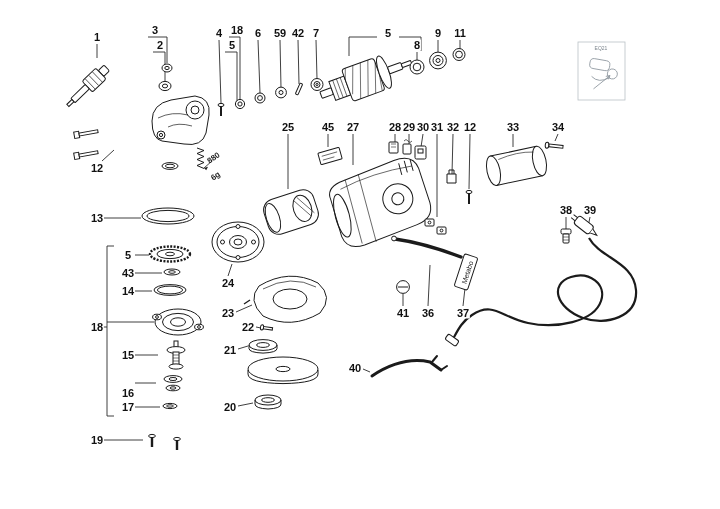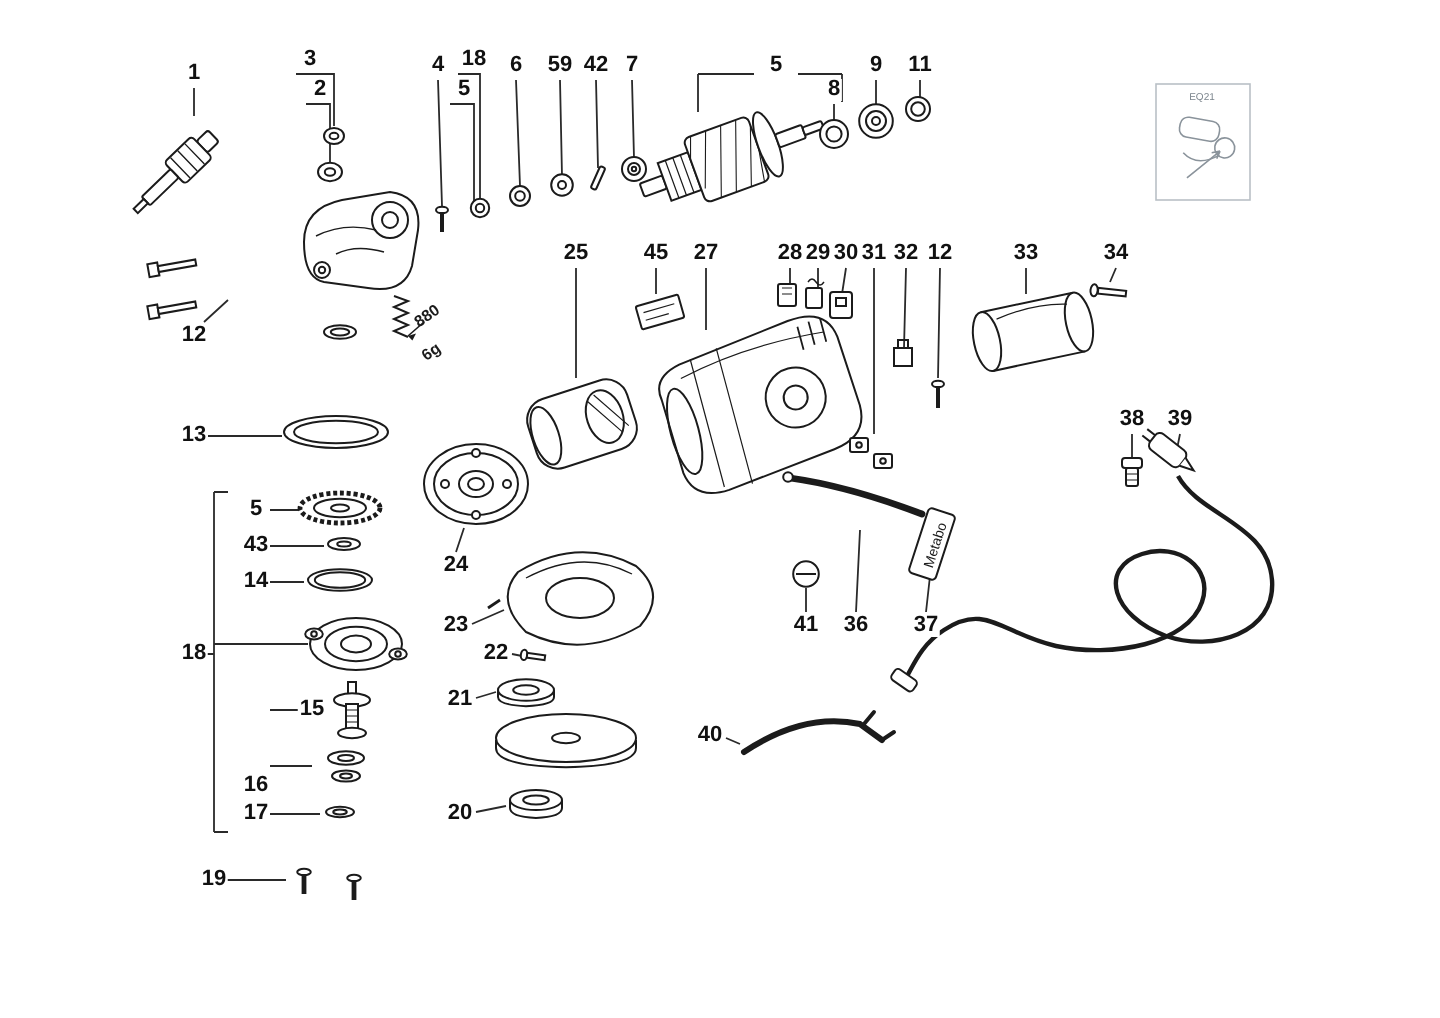--- a/index.html
+++ b/index.html
@@ -393,24 +393,24 @@
       <div class="callout" style="left: 388px; top: 33px;">5</div>
       <div class="callout" style="left: 417px; top: 45px;">8</div>
       <div class="callout" style="left: 438px; top: 33px;">9</div>
       <div class="callout" style="left: 460px; top: 33px;">11</div>
       <div class="callout" style="left: 97px; top: 168px;">12</div>
       <div class="callout" style="left: 97px; top: 218px;">13</div>
       <div class="callout" style="left: 128px; top: 255px;">5</div>
       <div class="callout" style="left: 128px; top: 273px;">43</div>
       <div class="callout" style="left: 128px; top: 291px;">14</div>
       <div class="callout" style="left: 97px; top: 327px;">18</div>
-      <div class="callout" style="left: 128px; top: 355px; margin-left: 28px;">15</div>
+      <div class="callout" style="left: 128px; top: 355px;">15</div>
       <div class="callout" style="left: 128px; top: 383px; margin-top: 10px;">16</div>
       <div class="callout" style="left: 128px; top: 407px;">17</div>
-      <div class="callout" style="left: 107px; top: 440px;">19</div>
+      <div class="callout" style="left: 97px; top: 440px;">19</div>
       <div class="callout" style="left: 288px; top: 127px;">25</div>
       <div class="callout" style="left: 328px; top: 127px;">45</div>
       <div class="callout" style="left: 353px; top: 127px;">27</div>
       <div class="callout" style="left: 395px; top: 127px;">28</div>
       <div class="callout" style="left: 409px; top: 127px;">29</div>
       <div class="callout" style="left: 423px; top: 127px;">30</div>
       <div class="callout" style="left: 437px; top: 127px;">31</div>
       <div class="callout" style="left: 453px; top: 127px;">32</div>
       <div class="callout" style="left: 470px; top: 127px;">12</div>
       <div class="callout" style="left: 513px; top: 127px;">33</div>

